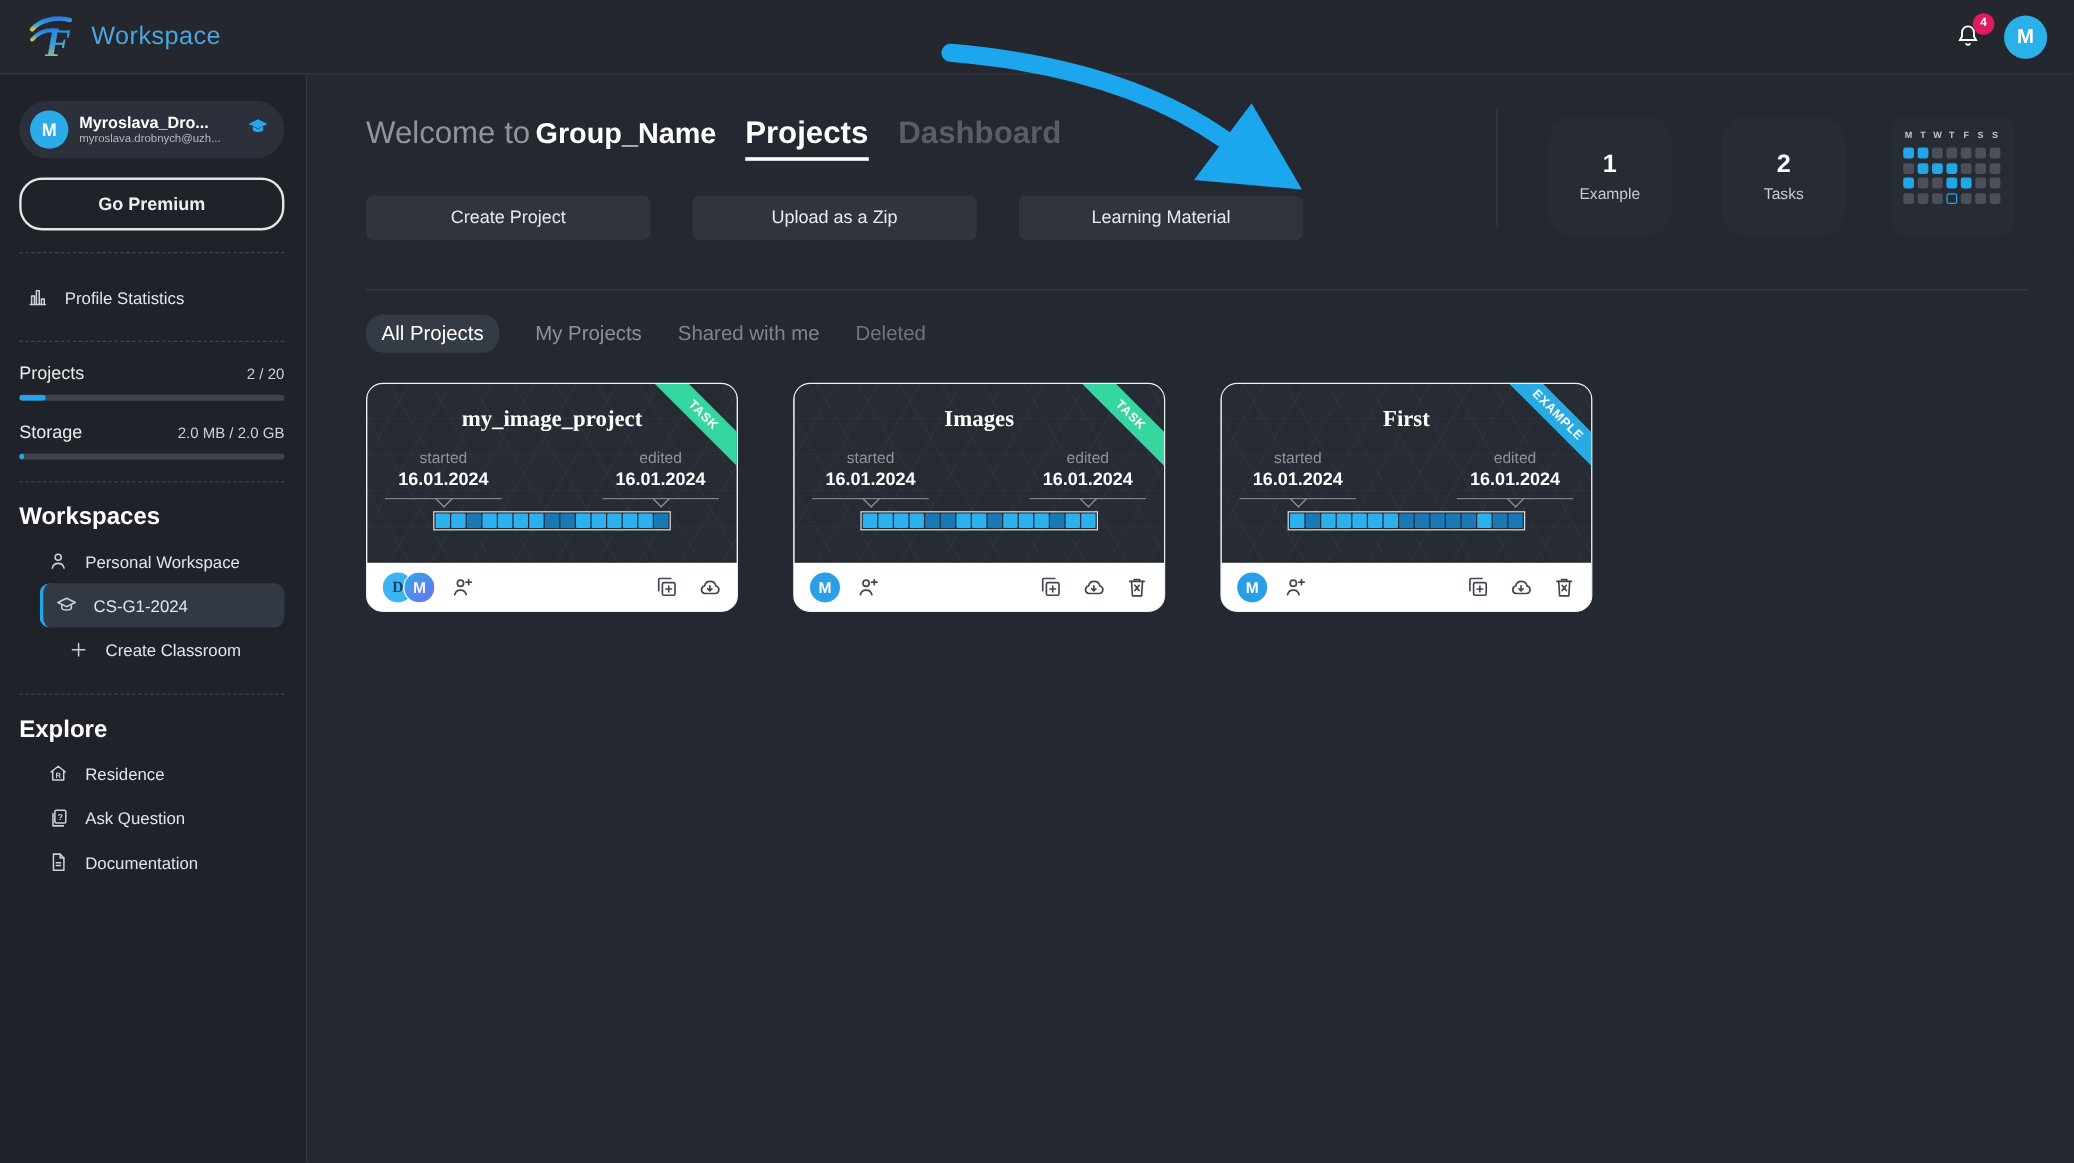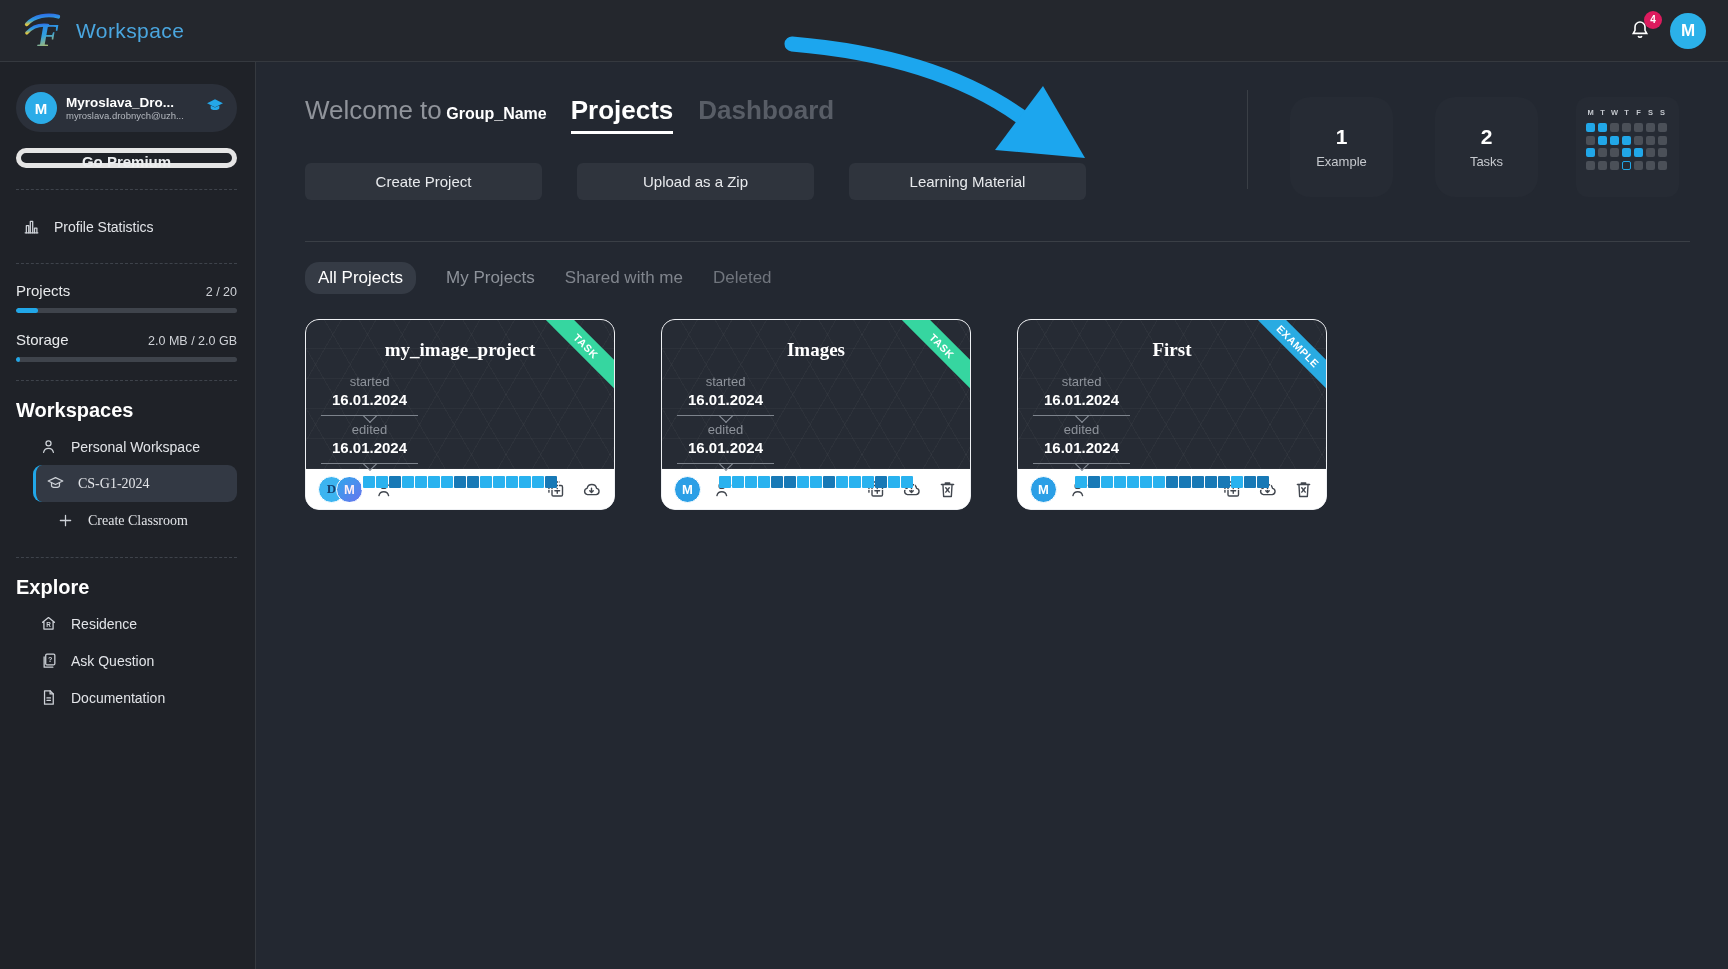--- a/index.html
+++ b/index.html
@@ -32,50 +32,50 @@
   .user-card { background:#2b303a; border-radius:24px; display:flex; align-items:center;
     padding:8px 12px 8px 9px; gap:9px; cursor:pointer; }
   .user-avatar { width:32px; height:32px; min-width:32px; border-radius:50%; background:#2bace8;
     color:#fff; font-weight:700; font-size:15px; display:flex; align-items:center; justify-content:center; }
   .user-meta { flex:1; overflow:hidden; }
   .user-name { font-size:13.5px; font-weight:700; color:#fff; white-space:nowrap; }
   .user-email { font-size:9.5px; color:#b4b8bf; white-space:nowrap; }
   .user-card .icon svg { width:20px; height:20px; }
   .user-card .icon { color:#24a7e8; }
 
-  .premium-btn { margin-top:16px; width:100%; height:20px; border-radius:19px;
-    border:5px solid #e5e5e5; background:transparent; color:#eceef0; font-size:15px;
+  .premium-btn { margin-top:16px; width:100%; height:44px; border-radius:19px;
+    border:2px solid #e5e5e5; background:transparent; color:#eceef0; font-size:15px;
     font-weight:700; cursor:pointer; font-family:inherit; }
 
   .dashed { border:none; border-top:1px dashed #3e434b; margin:18px 0; }
 
   .side-item { display:flex; align-items:center; gap:13px; padding:9px 6px;
     font-size:14px; color:#e2e4e8; cursor:pointer; border-radius:8px; }
   .side-item .icon { color:#ced2d8; display:flex; }
   .side-item .icon svg { width:19px; height:19px; }
   .indent-1 { margin-left:17px; }
-  .indent-2 { margin-left:34px;font-family:Liberation Serif, serif; }
+  .indent-2 { margin-left:34px; }
   .side-item.active { background:#333944; border-left:3px solid #21a7e8;
     border-radius:9px; padding-left:10px; margin-left:17px; }
   .chev { margin-left:auto; color:#cfd3d9; display:flex; }
   .chev svg { width:16px; height:16px; }
 
   .usage { margin:14px 0 18px; }
   .usage-row { display:flex; justify-content:space-between; align-items:baseline; }
   .usage-label { font-size:15px; color:#e8eaec; }
   .usage-value { font-size:12.5px; color:#cfd2d7; }
   .bar { height:5px; border-radius:3px; background:#3f444c; margin-top:9px; overflow:hidden; }
   .bar i { display:block; height:100%; background:#21a7e8; border-radius:3px; }
 
   .section-header { font-size:20px; font-weight:700; color:#fff; margin:4px 0 6px; }
 
   
   .heading-row { margin-top:33px; display:flex; align-items:baseline; gap:24px; }
   .welcome { font-size:26px; color:#90949b; }
-  .group-name { font-size:16px; font-weight:700; color:#fff; }
+  .group-name { font-size:24px; font-weight:700; color:#fff; }
   .tab { font-size:26px; font-weight:600; color:#585d66; cursor:pointer; }
   .tab.active { color:#fff; border-bottom:3px solid #fff; padding-bottom:5px; }
 
   .actions-row { margin-top:29px; display:flex; gap:35px; }
   .action-btn { width:237px; height:37px; background:#2f343d; border:none; border-radius:6px;
     color:#e8eaed; font-size:15px; cursor:pointer; font-family:inherit; }
 
   .vdivider { position:absolute; left:991px; top:28px; height:99px; width:1px; background:#3a3f46; }
   .stat-card { position:absolute; top:35px; width:103px; height:100px; background:#262b34;
     border-radius:20px; display:flex; flex-direction:column; align-items:center; justify-content:center; }
@@ -100,21 +100,21 @@
   
   .cards-row { margin-top:25px; display:flex; gap:46px; }
   .card { width:310px; border:1px solid #eef0f3; border-radius:14px; overflow:hidden; background:#fff; }
   .card-top { position:relative; height:149px; background-color:#262b34; padding-top:13px;
     background-image:
       repeating-linear-gradient(0deg, rgba(255,255,255,.03) 0 1px, transparent 1px 30px),
       repeating-linear-gradient(60deg, rgba(255,255,255,.03) 0 1px, transparent 1px 30px),
       repeating-linear-gradient(120deg, rgba(255,255,255,.03) 0 1px, transparent 1px 30px); }
   .card-title { text-align:center; font-family:"Liberation Serif", serif; font-size:19px;
     font-weight:700; color:#fff; margin-top:6px; }
-  .dates { display:flex; justify-content:space-between; padding:0 15px; margin-top:13px;flex-direction:column; }
+  .dates { display:flex; justify-content:space-between; padding:0 15px; margin-top:13px; }
   .date-block { width:97px; text-align:center; }
   .date-label { font-size:13px; color:#8e939b; }
   .date-value { font-size:15px; font-weight:700; color:#fff; margin-top:2px; }
   .rule { margin-top:7px; border-top:1px solid #7d838c; position:relative; height:7px; }
   .rule::after { content:''; position:absolute; left:50%; top:-5px; width:9px; height:9px;
     margin-left:-5px; border-right:1.5px solid #8d939c; border-bottom:1.5px solid #8d939c;
     transform:rotate(45deg); background:transparent; }
   .progress { display:flex; justify-content:center; margin-top:4px; }
   .progress-inner { display:flex; gap:1px; border:1px solid rgba(255,255,255,.85); padding:1px; }
   .sq { width:12px; height:12px; border-radius:1px; }

